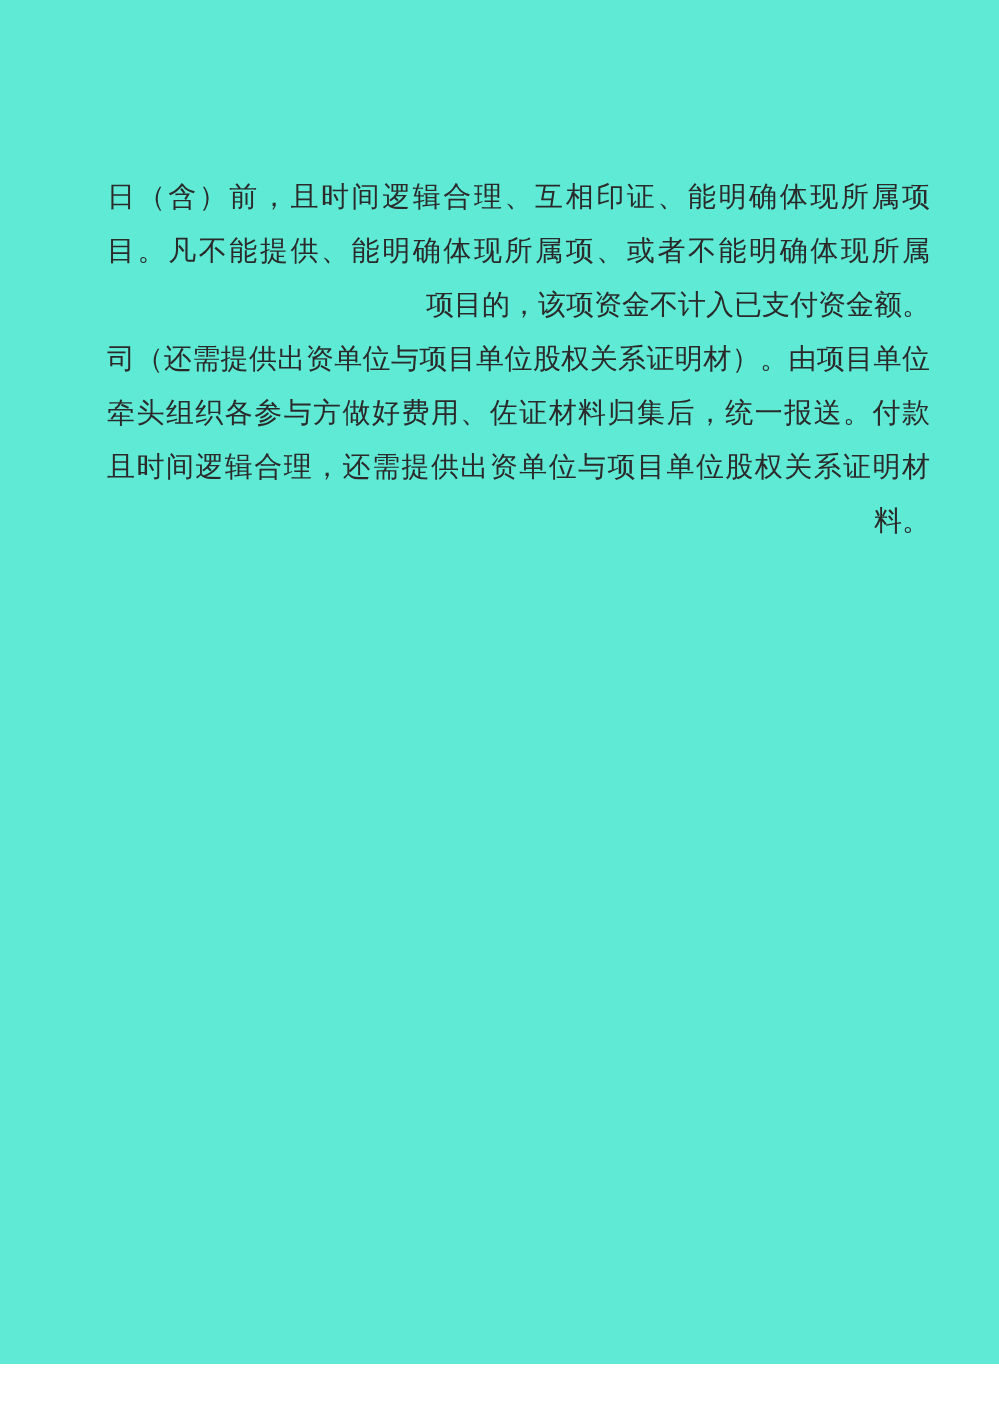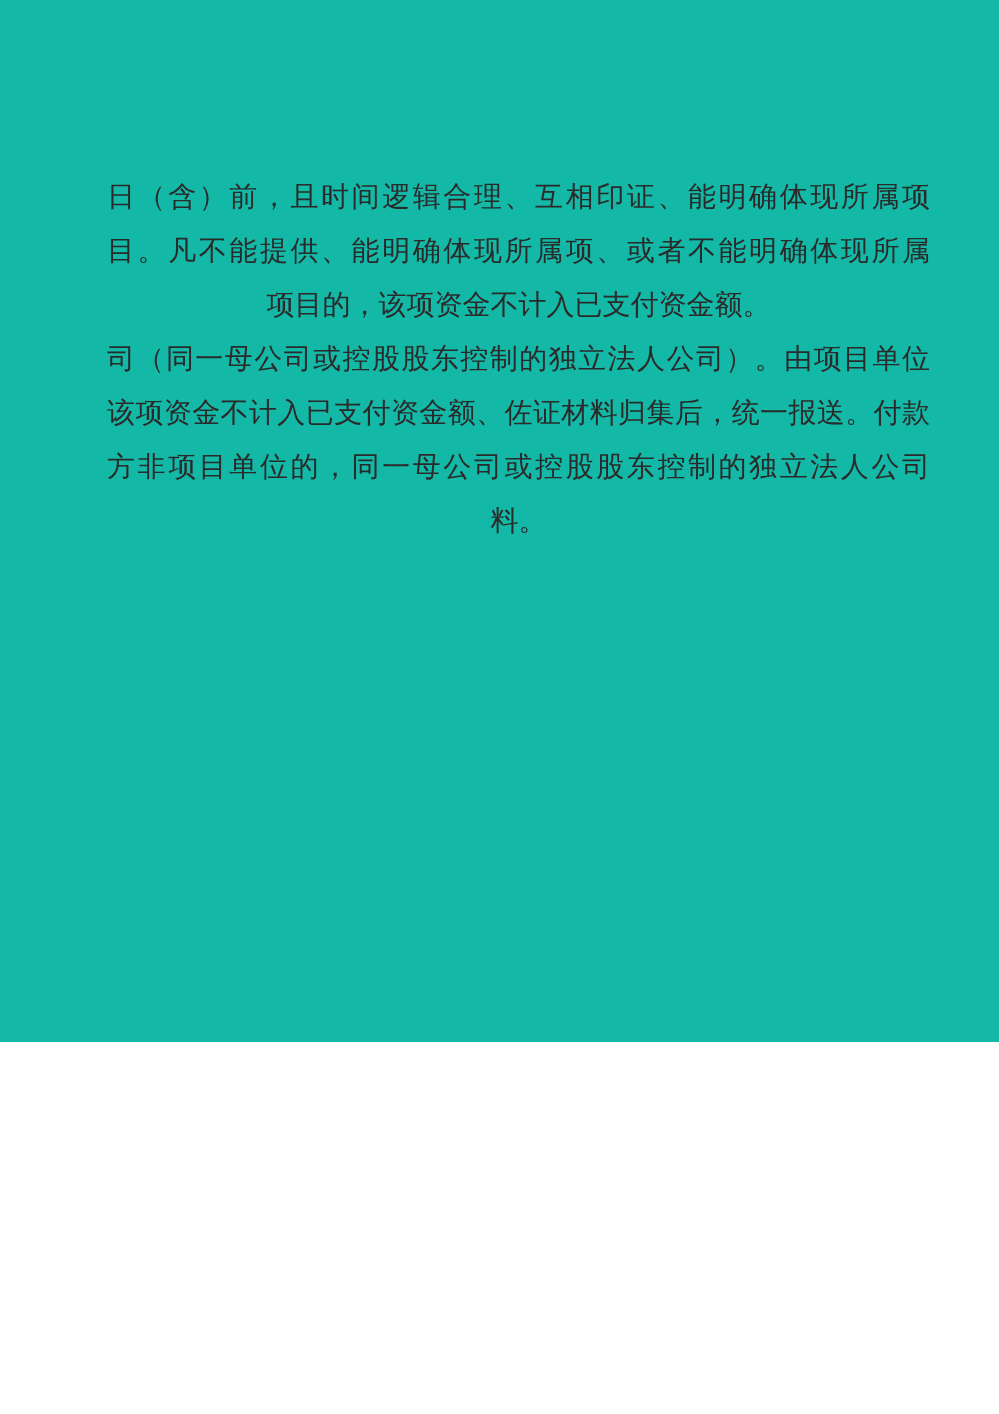--- a/index.html
+++ b/index.html
@@ -8,61 +8,61 @@
   }
   body {
     width: 999px;
     height: 1414px;
     background: #ffffff;
     overflow: hidden;
   }
   .page {
     position: relative;
     width: 999px;
-    height: 1042px;
-    background: #14b8a6;
+    height: 1364px;
+    background: #5eead4;
   }
   .text-block {
     position: absolute;
     left: 107px;
     top: 170px;
     width: 823px;
     font-family: "Liberation Serif", "DejaVu Serif", serif;
     font-size: 28px;
     line-height: 54px;
     color: #2a2a2a;
     font-weight: 400;
   }
   .line {
     text-align: justify;
     text-align-last: justify;
     text-justify: inter-character;
     height: 54px;
   }
   .line.para-end {
-    text-align: center;
+    text-align: right;
     text-align-last: auto;
   }
   .line.indent {
     text-indent: 56px;
   }
 </style>
 </head>
 <body>
 
 <div class="page">
   <div class="text-block">
 
     <div>
       <div class="line">日（含）前，且时间逻辑合理、互相印证、能明确体现所属项</div>
       <div class="line">目。凡不能提供、能明确体现所属项、或者不能明确体现所属</div>
       <div class="line para-end">项目的，该项资金不计入已支付资金额。</div>
     </div>
 
     <div>
-      <div class="line">司（同一母公司或控股股东控制的独立法人公司）。由项目单位</div>
-      <div class="line">该项资金不计入已支付资金额、佐证材料归集后，统一报送。付款</div>
-      <div class="line">方非项目单位的，同一母公司或控股股东控制的独立法人公司</div>
+      <div class="line">司（还需提供出资单位与项目单位股权关系证明材）。由项目单位</div>
+      <div class="line">牵头组织各参与方做好费用、佐证材料归集后，统一报送。付款</div>
+      <div class="line">且时间逻辑合理，还需提供出资单位与项目单位股权关系证明材</div>
       <div class="line para-end">料。</div>
     </div>
 
   </div>
 </div>
 
 </body></html>

